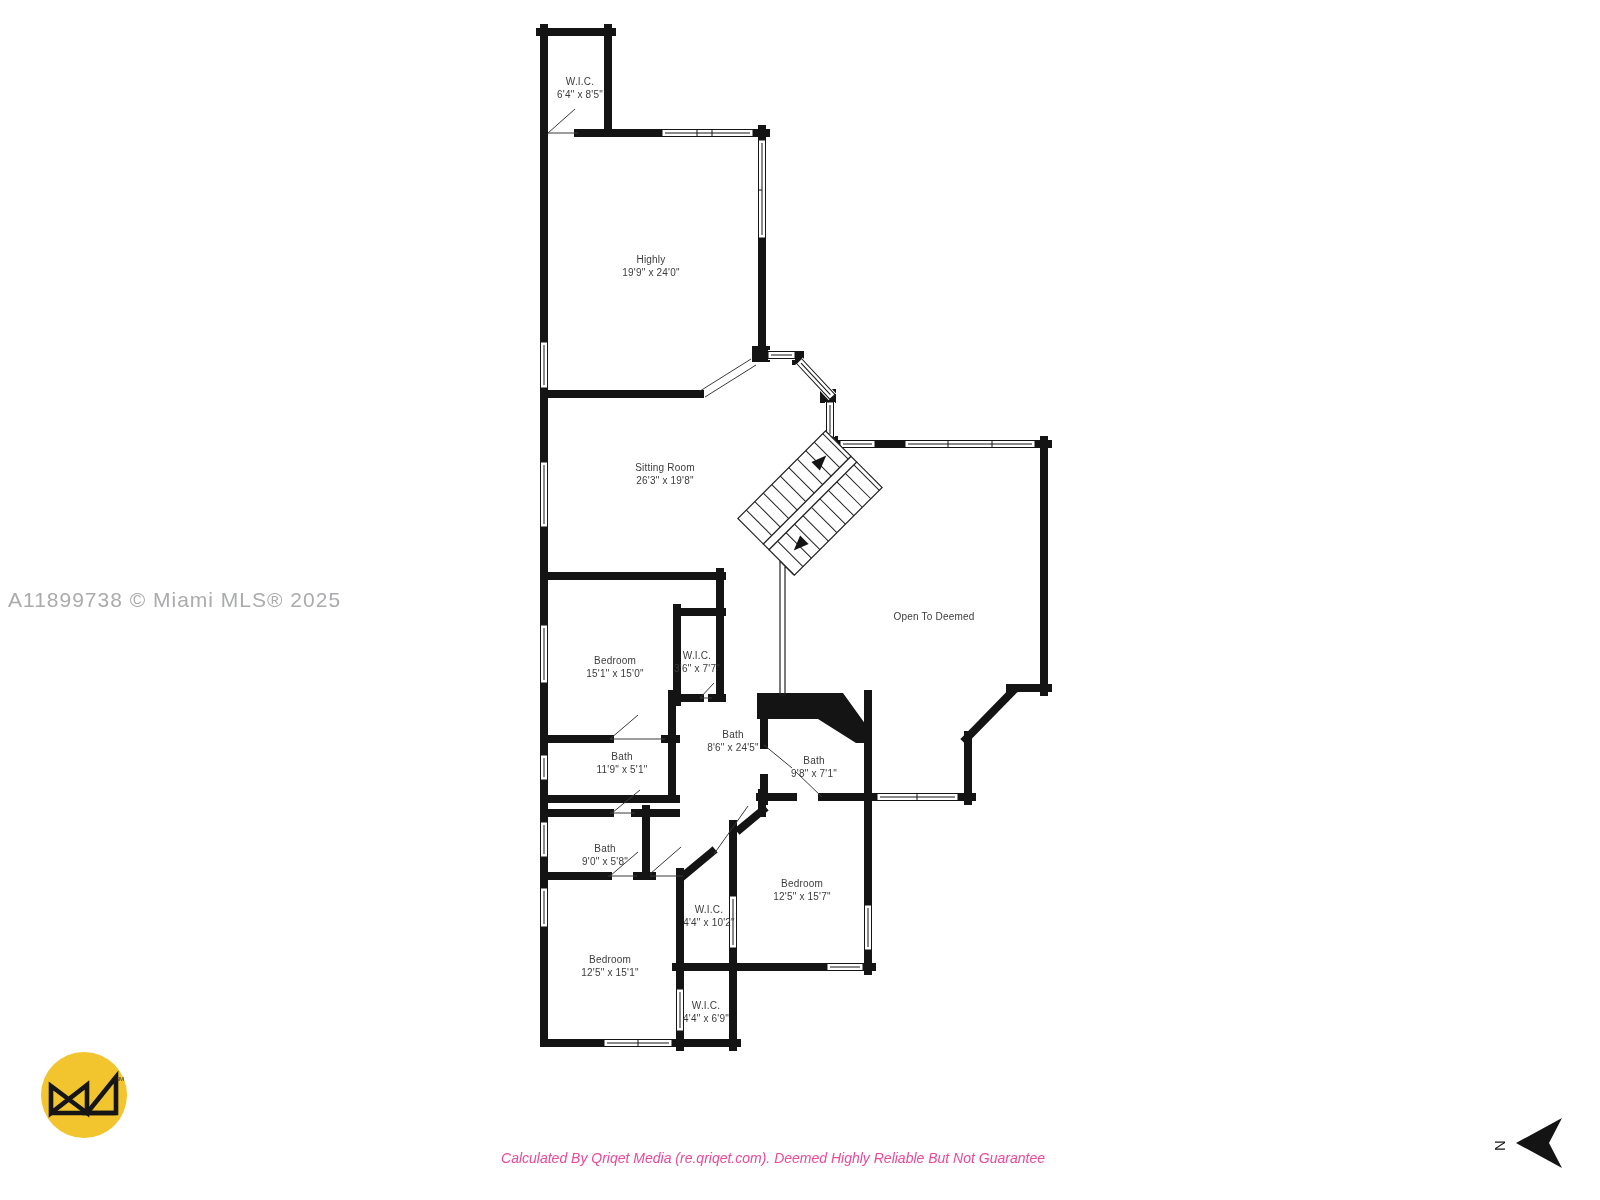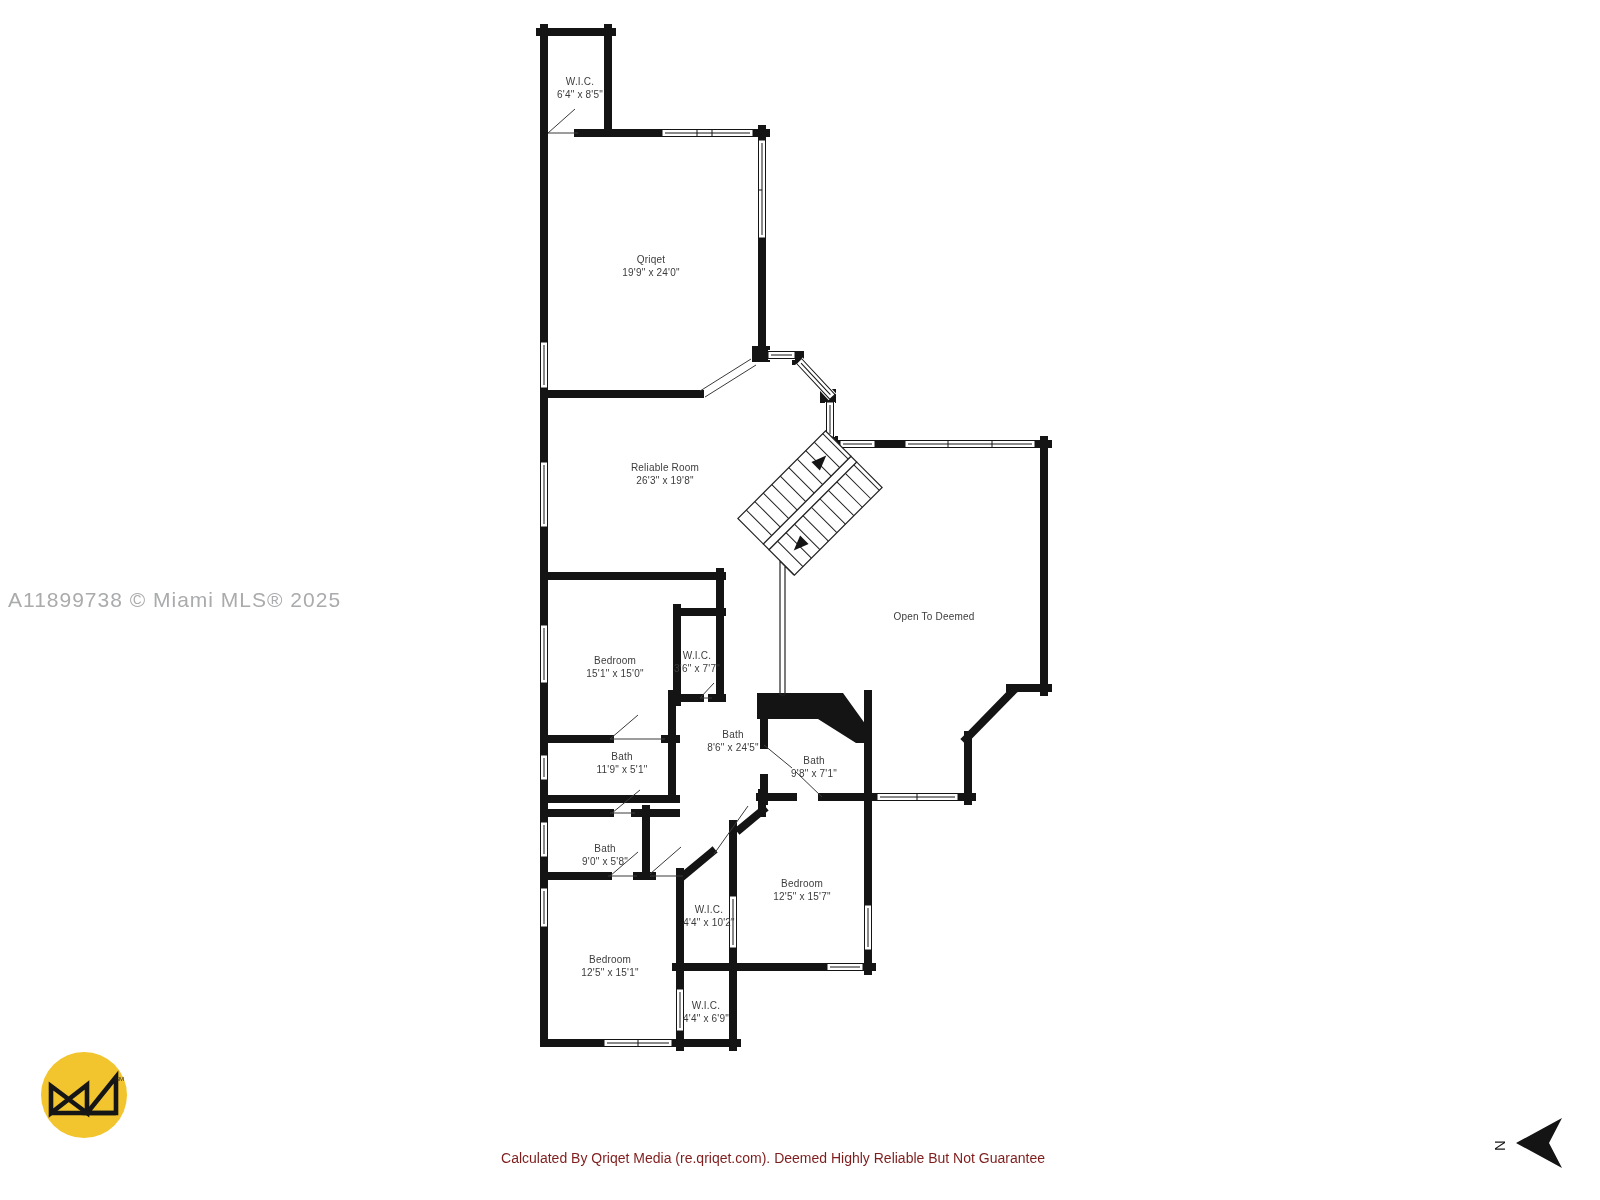--- a/index.html
+++ b/index.html
@@ -5,21 +5,21 @@
   html,body{margin:0;padding:0;background:#fff;}
   .stage{position:relative;width:1600px;height:1200px;background:#fff;overflow:hidden;
          font-family:"Liberation Sans", sans-serif;}
   svg{position:absolute;left:0;top:0;}
   .room-label{position:absolute;transform:translate(-50%,-50%);text-align:center;
               color:#3c3c3c;font-size:10px;line-height:12.5px;white-space:nowrap;
               letter-spacing:.2px;}
   .watermark{position:absolute;left:8px;top:588px;font-size:21px;color:#aaabad;
              letter-spacing:1px;}
   .caption{position:absolute;left:773px;top:1150px;transform:translateX(-50%);
-           font-size:14px;color:#7f1d1d;white-space:nowrap;}
+           font-size:14px;color:#ec4899;white-space:nowrap;font-style:italic;}
   .compass-letter{position:absolute;left:1494px;top:1137px;font-size:15px;color:#111;
                   transform:rotate(-90deg);}
   .logo-sm{position:absolute;left:115px;top:1076px;font-size:6px;color:#222;}
 </style>
 </head>
 <body>
 
 <div class="stage">
 
   <svg width="1600" height="1200" viewBox="0 0 1600 1200">
@@ -155,25 +155,25 @@
     </g>
 
     <polygon points="1516,1143 1562,1118 1549,1143 1562,1168" fill="#141414"></polygon>
   </svg>
 
   <div class="room-label" style="left:580px;top:88px">
     <div>W.I.C.</div>
     <div>6'4" x 8'5"</div>
   </div>
   <div class="room-label" style="left:651px;top:266px">
-    <div>Qriqet</div>
+    <div>Highly</div>
     <div>19'9" x 24'0"</div>
   </div>
   <div class="room-label" style="left:665px;top:474px">
-    <div>Reliable Room</div>
+    <div>Sitting Room</div>
     <div>26'3" x 19'8"</div>
   </div>
   <div class="room-label" style="left:615px;top:667px">
     <div>Bedroom</div>
     <div>15'1" x 15'0"</div>
   </div>
   <div class="room-label" style="left:697px;top:662px">
     <div>W.I.C.</div>
     <div>3'6" x 7'7"</div>
   </div>

